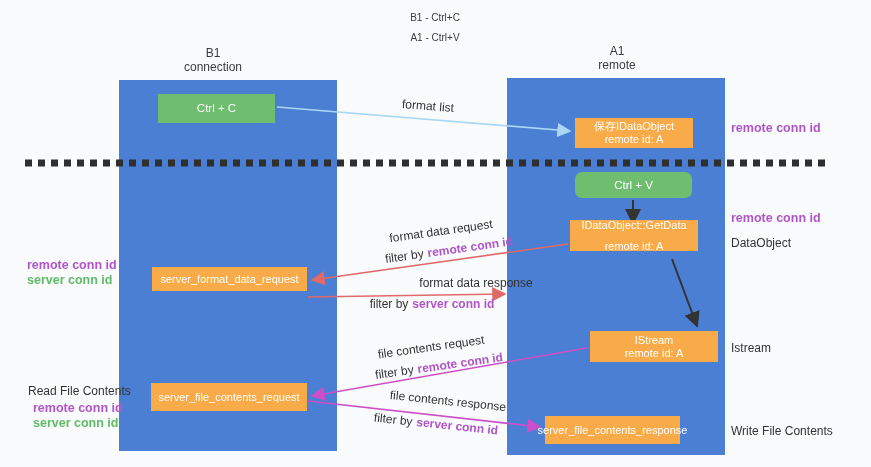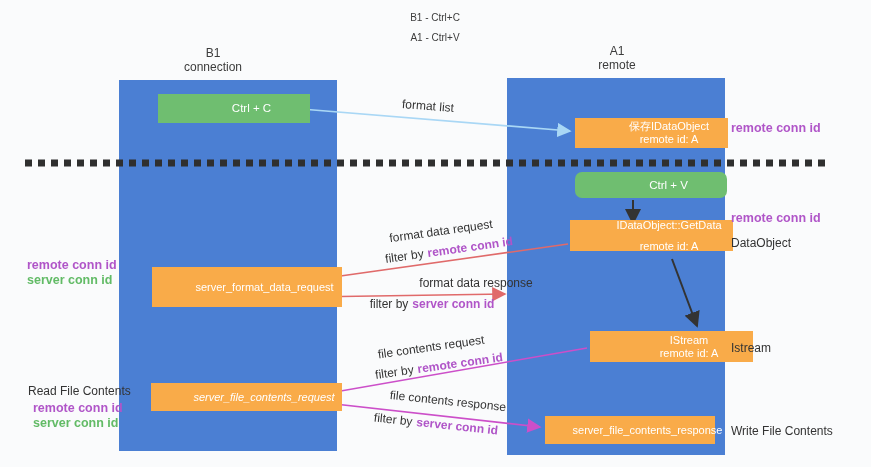--- a/index.html
+++ b/index.html
@@ -4,21 +4,21 @@
 <style>
   html,body{margin:0;padding:0;}
   body{font-family:"Liberation Sans","DejaVu Sans",sans-serif;background:#fff;}
   #canvas{position:relative;width:871px;height:467px;background:var(--bg,#fafbfc);overflow:hidden;}
   .title{position:absolute;left:340px;top:8px;width:190px;text-align:center;
          font-size:10px;color:var(--ink-dark,#3c3c3c);line-height:20px;}
   .colheader{position:absolute;width:120px;text-align:center;font-size:12px;
          color:var(--ink-dark,#3c3c3c);line-height:14px;}
   .col{position:absolute;background:var(--blue,#4b7fd3);}
   .box{position:absolute;display:flex;flex-direction:column;align-items:center;justify-content:center;
-       color:#fff;font-size:11px;line-height:13px;text-align:center;padding-left:35px;}
+       color:#fff;font-size:11px;line-height:13px;text-align:center;}
   .box.green{background:var(--green-box,#6fbe70);font-size:11.5px;}
   .box.orange{background:var(--orange-box,#f9ab49);}
   .alabel{position:absolute;white-space:nowrap;font-size:12px;color:var(--ink,#333);
           transform:translate(-50%,-50%) rotate(var(--r,0deg));}
   .alabel .hl{font-weight:bold;color:var(--purple,#b055c8);margin-left:4px;}
   .sidelabel{position:absolute;white-space:nowrap;font-size:12px;color:var(--ink,#333);}
   .sidelabel.purple{color:var(--purple,#b055c8);font-weight:bold;font-size:12.5px;}
   .sidelabel.greent{color:var(--green-text,#62bb66);font-weight:bold;font-size:12.5px;}
   svg.layer{position:absolute;left:0;top:0;pointer-events:none;}
   .ln-blue{stroke:var(--lightblue,#a9d7f5);stroke-width:1.6;fill:none;}
@@ -74,24 +74,24 @@
     <line class="ln-red" x1="568" y1="244" x2="312" y2="280" marker-end="url(#mred)"></line>
     <line class="ln-red" x1="308" y1="297" x2="505" y2="294" marker-end="url(#mred)"></line>
     <line class="ln-black" x1="672" y1="259" x2="697" y2="326" marker-end="url(#mblack)"></line>
     <line class="ln-magenta" x1="587" y1="348" x2="312" y2="396" marker-end="url(#mmag)"></line>
     <line class="ln-magenta" x1="308" y1="401" x2="540" y2="427" marker-end="url(#mmag)"></line>
   </svg>
 
   <div class="box green" style="left:158px;top:94px;width:117px;height:29px;">
     <span>Ctrl + C</span>
   </div>
-  <div class="box orange" style="left:152px;top:267px;width:155px;height:40px;">
+  <div class="box orange" style="left:152px;top:267px;width:155px;height:24px;">
     <span>server_format_data_request</span>
   </div>
-  <div class="box orange" style="left:151px;top:383px;width:156px;height:28px;font-style:italic;">
+  <div class="box orange" style="left:151px;top:383px;width:156px;height:28px;">
     <span>server_file_contents_request</span>
   </div>
 
   <div class="box orange" style="left:575px;top:118px;width:118px;height:30px;">
     <span>保存IDataObject</span>
     <span>remote id: A</span>
   </div>
   <div class="box green" style="left:575px;top:172px;width:117px;height:26px;border-radius:7px;">
     <span>Ctrl + V</span>
   </div>

